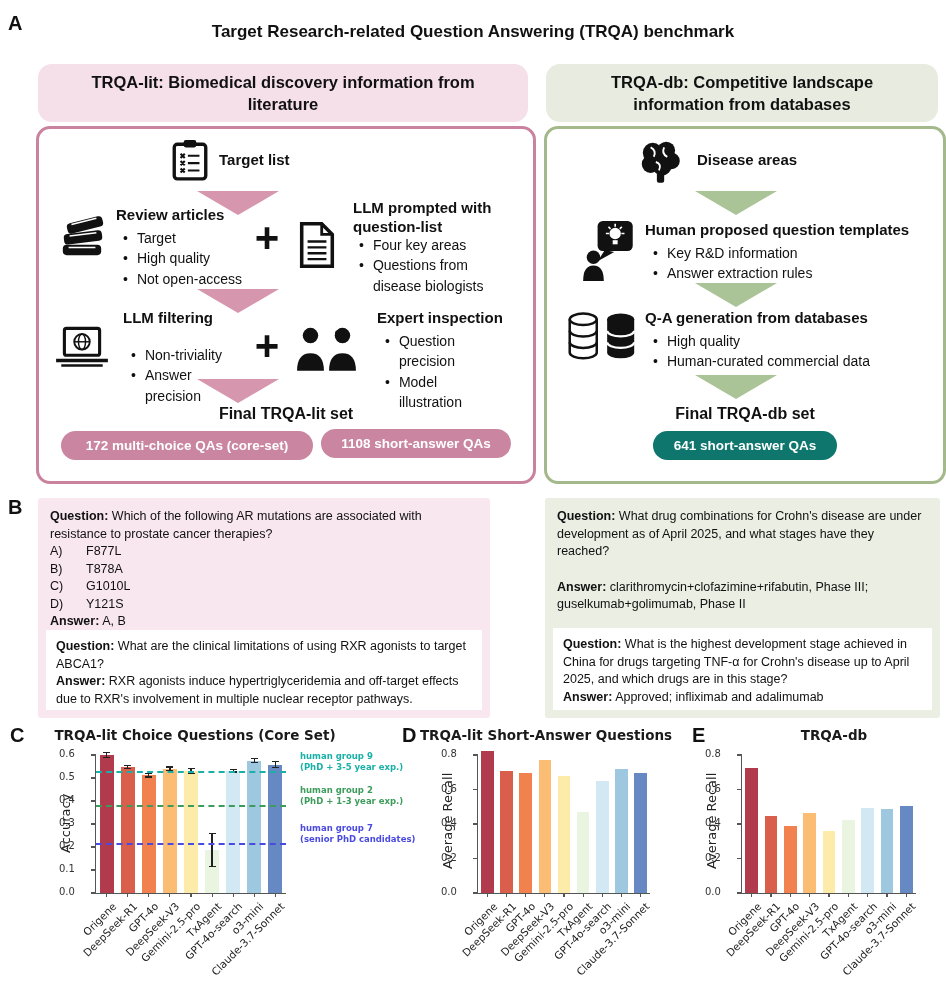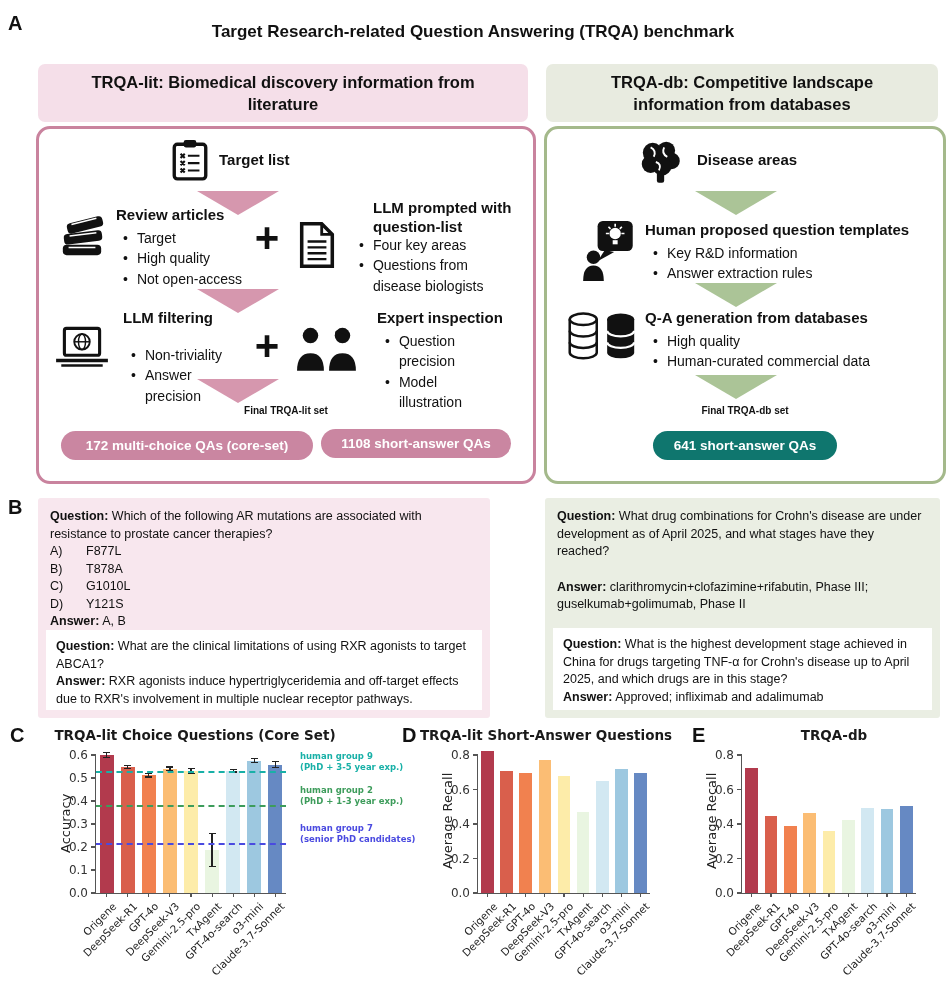--- a/index.html
+++ b/index.html
@@ -2,37 +2,37 @@
 <html><head>
 <meta charset="utf-8">
 <style>
   html,body{margin:0;padding:0;background:#fff;}
   .page{position:relative;width:946px;height:1006px;background:#fff;overflow:hidden;
         font-family:"Liberation Sans",sans-serif;color:#111;}
   .sec-label{position:absolute;font-weight:bold;font-size:20px;color:#111;}
   .main-title{position:absolute;left:0;top:22px;width:946px;text-align:center;
               font-size:17px;font-weight:bold;}
   
-  .hdr{position:absolute;border-radius:7px;display:flex;align-items:center;justify-content:center;
+  .hdr{position:absolute;border-radius:14px;display:flex;align-items:center;justify-content:center;
        text-align:center;font-size:16.5px;font-weight:bold;line-height:1.35;padding:2px 42px;box-sizing:border-box;}
   .hdr-lit{left:38px;top:64px;width:490px;height:58px;background:#f5dfe9;}
   .hdr-db{left:546px;top:64px;width:392px;height:58px;background:#e8ebe0;}
   
   .panel{position:absolute;background:#fff;border-radius:14px;}
   .panel-lit{left:36px;top:126px;width:494px;height:352px;border:3px solid #c9839e;}
   .panel-db{left:544px;top:126px;width:396px;height:352px;border:3px solid #a4b98b;}
   .h15{position:absolute;font-size:15px;font-weight:bold;line-height:1.25;}
   .bullets{position:absolute;font-size:14px;line-height:1.45;}
   .bullet{display:flex;}
   .bullet::before{content:"•";margin-right:9px;flex:0 0 auto;}
   .tri{position:absolute;width:0;height:0;border-left:41px solid transparent;border-right:41px solid transparent;}
   .tri-pink{border-top:24px solid #d697ae;}
   .tri-green{border-top:24px solid #abc497;}
   .plus{position:absolute;font-size:42px;font-weight:bold;width:32px;text-align:center;line-height:1;}
-  .final-label{position:absolute;left:0;width:100%;text-align:center;font-size:10px;font-weight:bold;}
+  .final-label{position:absolute;left:0;width:100%;text-align:center;font-size:16px;font-weight:bold;}
   .pill{position:absolute;height:29px;border-radius:15px;color:#fff;font-weight:bold;font-size:13.5px;
         line-height:29px;text-align:center;}
   .pill-pink{background:#ca86a1;}
   .pill-green{background:#0f766e;}
   .icon{position:absolute;}
   
   .qa-col{position:absolute;border-radius:3px;font-size:12.5px;line-height:1.4;}
   .qa-col-lit{left:38px;top:498px;width:452px;height:220px;background:#f8e7ee;}
   .qa-col-db{left:545px;top:498px;width:395px;height:220px;background:#eaeee3;}
   .qa-text{padding:10px 12px 0 12px;}
@@ -52,22 +52,22 @@
   .plot-d{left:477px;top:755px;width:172px;height:138px;}
   .plot-e{left:741px;top:755px;width:174px;height:138px;}
   .title-c{left:20px;top:727px;width:350px;}
   .title-d{left:412px;top:727px;width:268px;}
   .title-e{left:734px;top:727px;width:200px;}
   .yl-c{left:58px;top:853px;}
   .yl-d{left:440px;top:869px;}
   .yl-e{left:704px;top:869px;}
   .bar{position:absolute;bottom:0;}
   .ytick-mark{position:absolute;left:-5px;width:5px;height:1.2px;background:#555;}
-  .ytick-label{position:absolute;left:-37px;width:29px;text-align:right;
-               font-family:"DejaVu Sans",sans-serif;font-size:12px;color:#333;}
+  .ytick-label{position:absolute;left:-37px;width:29px;
+               font-family:"DejaVu Sans",sans-serif;font-size:10px;color:#333;}
   .xtick-mark{position:absolute;width:1.2px;height:4px;background:#555;}
   .xtick-label{position:absolute;font-family:"DejaVu Sans",sans-serif;font-size:10.5px;color:#222;
                white-space:nowrap;transform:translateX(-100%) rotate(-45deg);transform-origin:100% 0;}
   .err-line,.err-cap{position:absolute;background:#222;}
   .hline{position:absolute;left:0;width:100%;border-top:2px dashed;}
   .legend-entry{position:absolute;font-family:"DejaVu Sans",sans-serif;font-weight:bold;font-size:8.5px;
                 line-height:1.3;white-space:nowrap;}
 </style>
 </head>
 <body>
@@ -127,21 +127,21 @@
 
     <span class="icon" style="left:258px;top:92px;">
       <svg width="40" height="48" viewBox="0 0 34 40">
         <path d="M4 2 h17 l9 9 v27 h-26 z" fill="none" stroke="#111" stroke-width="3"></path>
         <path d="M21 2 v9 h9" fill="none" stroke="#111" stroke-width="2.4"></path>
         <g stroke="#111" stroke-width="2">
             <path d="M9 17 h16 M9 22 h16 M9 27 h16 M9 32 h16"></path>
           </g>
       </svg>
     </span>
-    <div class="h15" style="left:314px;top:70px;width:172px;margin-left:20px;">LLM prompted with question-list</div>
+    <div class="h15" style="left:314px;top:70px;width:172px;">LLM prompted with question-list</div>
     <div class="bullets" style="left:320px;top:106px;width:160px;">
         <div class="bullet">
           <span>Four key areas</span>
         </div>
         <div class="bullet">
           <span>Questions from disease biologists</span>
         </div>
       </div>
 
     <div class="tri tri-pink" style="left:158px;top:160px;"></div>

